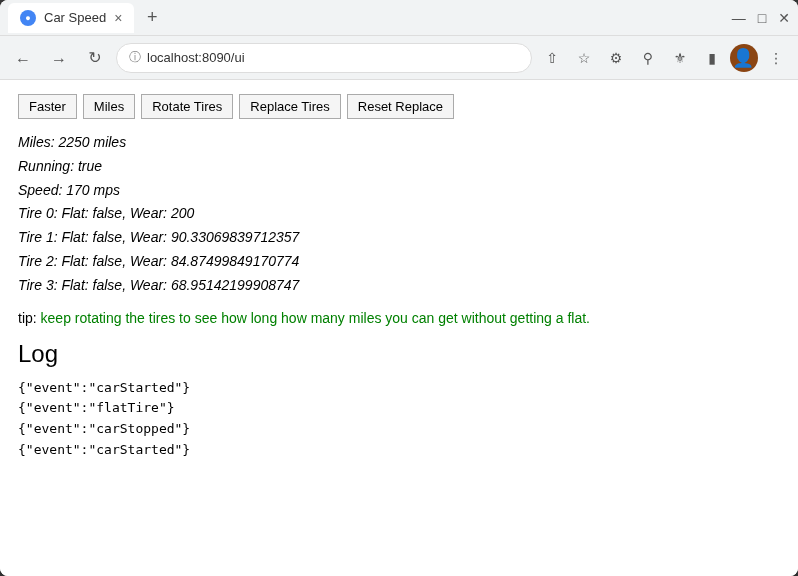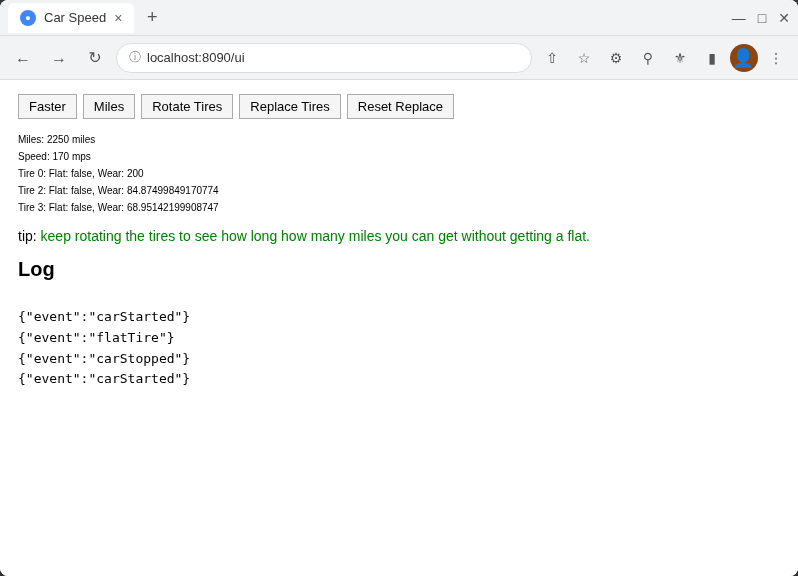--- a/index.html
+++ b/index.html
@@ -189,21 +189,22 @@
       border-radius: 0;
       cursor: pointer;
     }
 
     .info-section {
       line-height: 1.7;
       margin-bottom: 10px;
     }
 
     .info-section p {
-      font-size: 10px;
+      font-size: 14px;
+      font-style: italic;
     }
 
     .tip-section {
       margin: 12px 0;
       font-size: 14px;
     }
 
     .tip-section .tip-label {
       font-weight: normal;
     }
@@ -211,23 +212,23 @@
     .tip-section .tip-text {
       color: #008000;
       margin-top: 32px;
     }
 
     .log-section {
       margin-top: 14px;
     }
 
     .log-section h2 {
-      font-size: 20px;
-      font-weight: bold;
-      margin-bottom: 26px;
+      font-size: 24px;
+      font-weight: normal;
+      margin-bottom: 10px;
     }
 
     .log-entry {
       font-family: monospace;
       font-size: 13px;
       line-height: 1.6;
       color: #000;
     }
   </style>
 </head>
@@ -274,22 +275,24 @@
     <div class="toolbar">
       <button>Faster</button>
       <button>Miles</button>
       <button>Rotate Tires</button>
       <button>Replace Tires</button>
       <button>Reset Replace</button>
     </div>
 
     <div class="info-section">
       <p>Miles: 2250 miles</p>
+      <p>Running: true</p>
       <p>Speed: 170 mps</p>
       <p>Tire 0: Flat: false, Wear: 200</p>
+      <p>Tire 1: Flat: false, Wear: 90.33069839712357</p>
       <p>Tire 2: Flat: false, Wear: 84.87499849170774</p>
       <p>Tire 3: Flat: false, Wear: 68.95142199908747</p>
     </div>
 
     <div class="tip-section">
       <span class="tip-label">tip:</span>
       <span class="tip-text">keep rotating the tires to see how long how many miles you can get without getting a flat.</span>
     </div>
 
     <div class="log-section">

